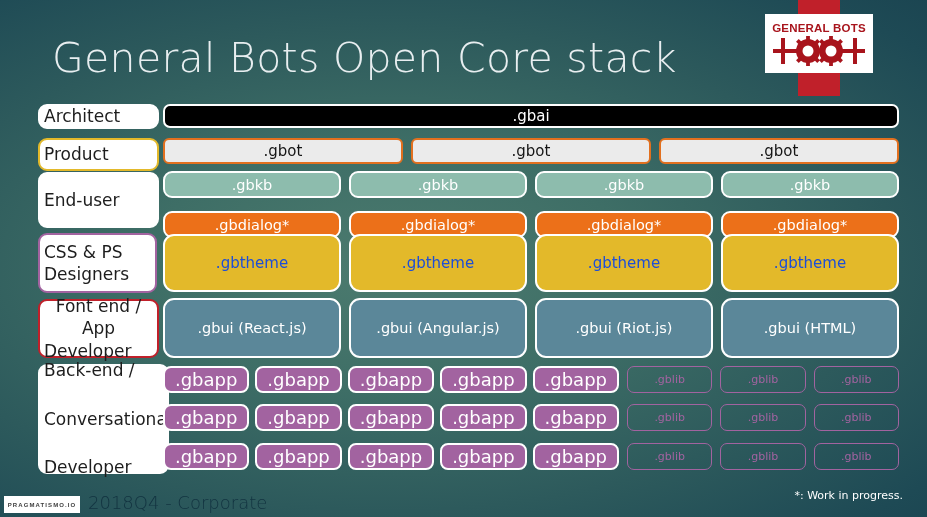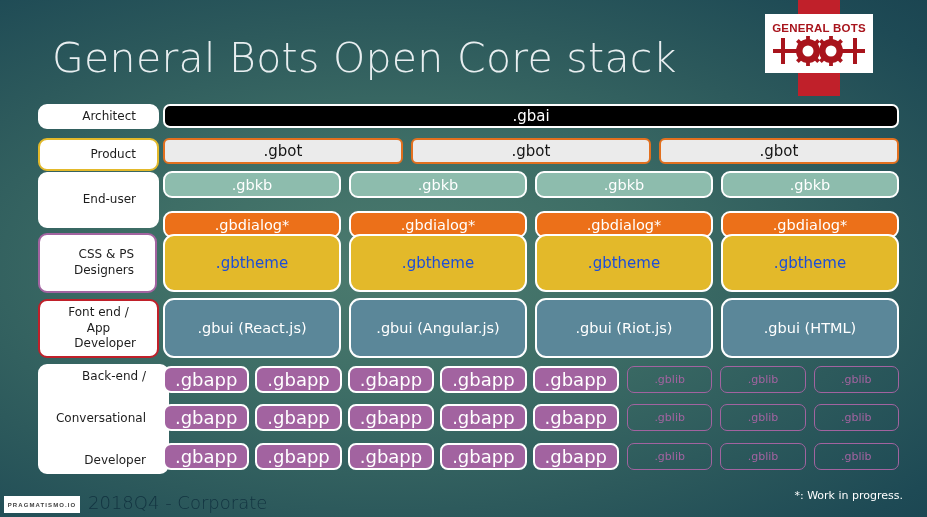--- a/index.html
+++ b/index.html
@@ -55,27 +55,27 @@
   }
 
   
   #diagram { position: absolute; left: 0; top: 0; width: 927px; height: 517px; }
 
   .role-label {
     position: absolute;
     background: #ffffff;
     border-radius: 9px;
     display: flex;
-    align-items: flex-end;
+    align-items: flex-start;
     justify-content: center;
     text-align: center;
     color: #1d1d1d;
-    font-size: 12px;
+    font-size: 17px;
     line-height: 1.32;
-    padding: 2px 21px;
+    padding: 2px 4px;
     font-family: "DejaVu Sans", sans-serif;
   }
 
   .cell {
     position: absolute;
     border-radius: 9px;
     display: flex;
     align-items: center;
     justify-content: center;
     text-align: center;

